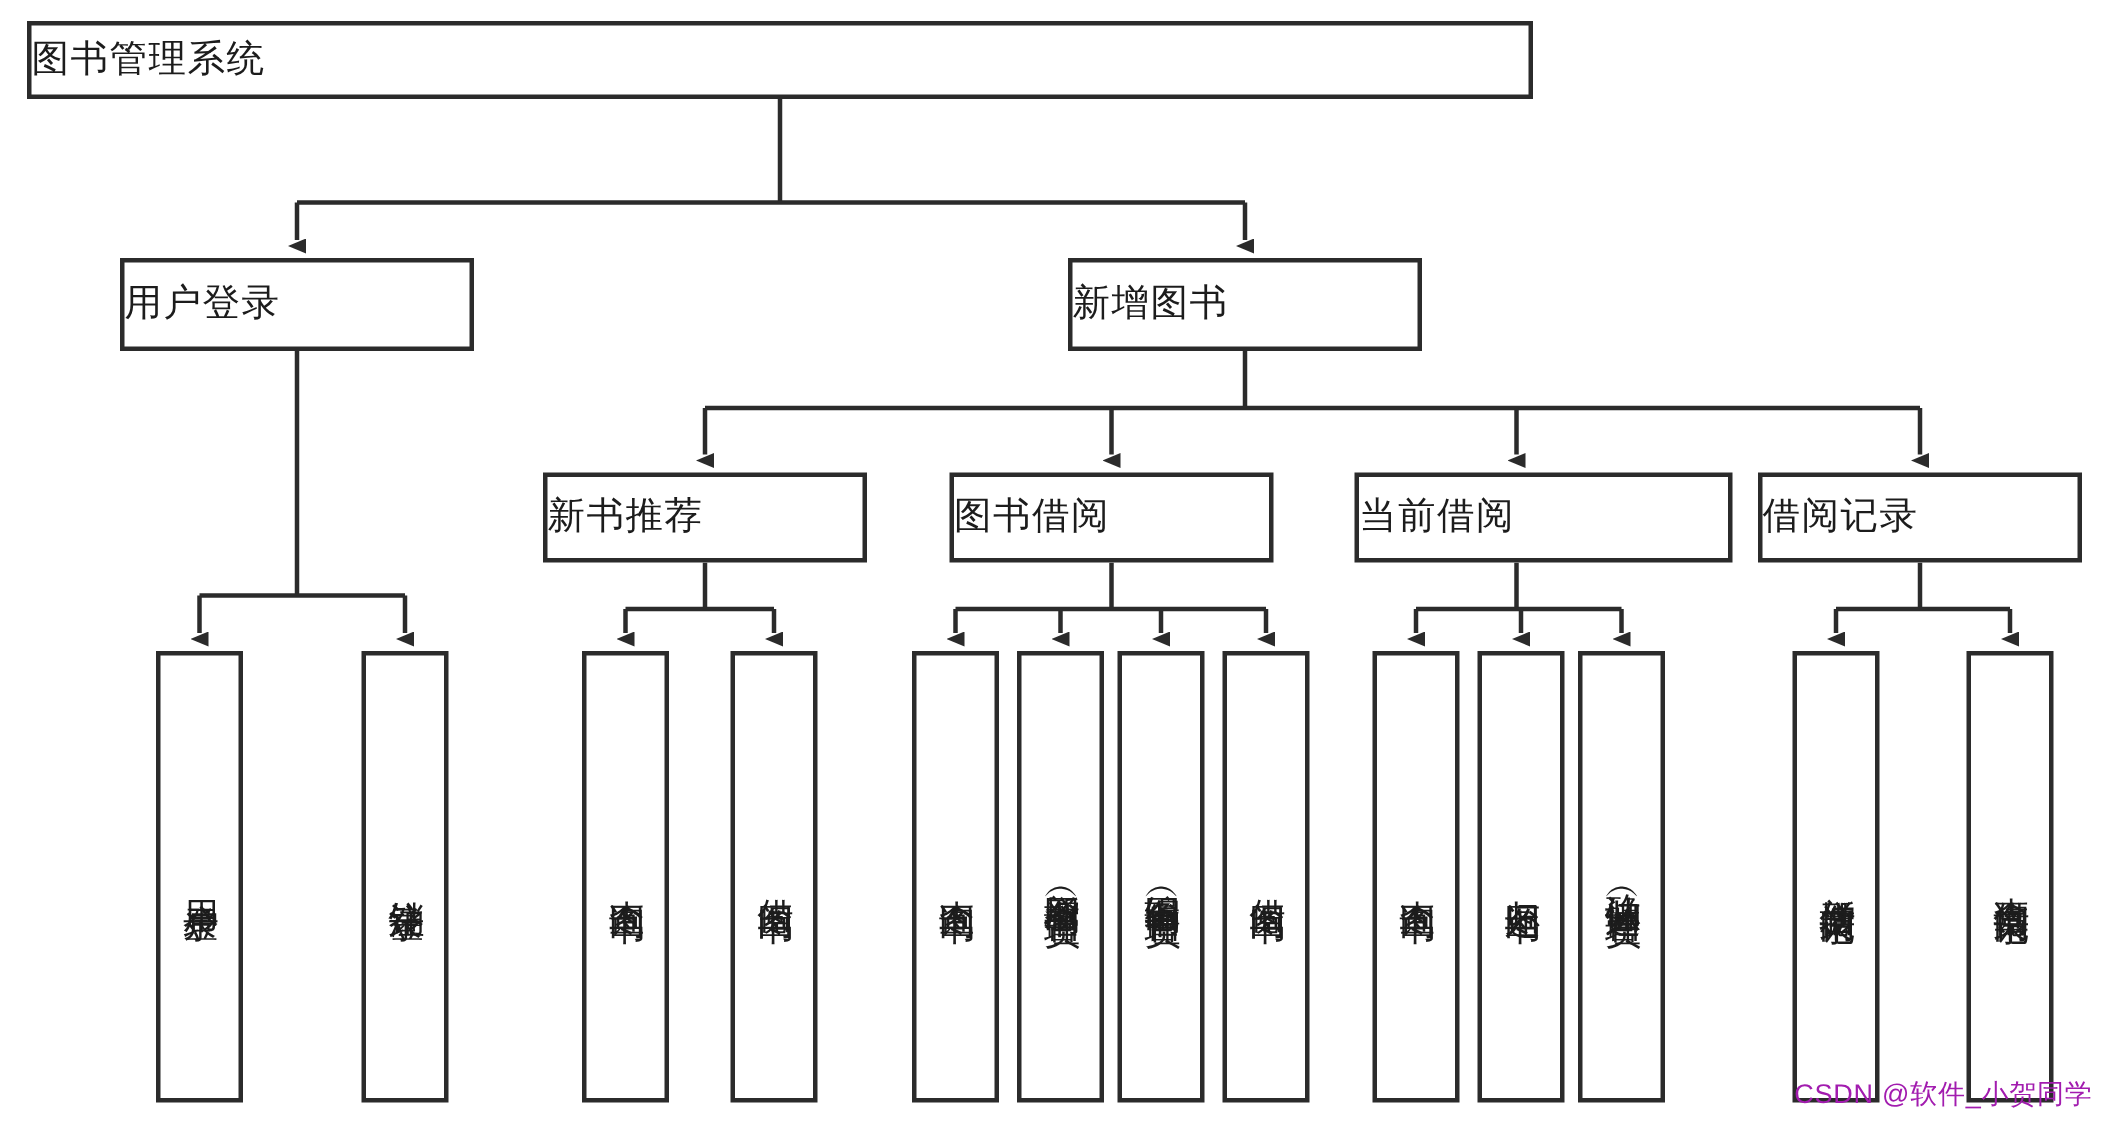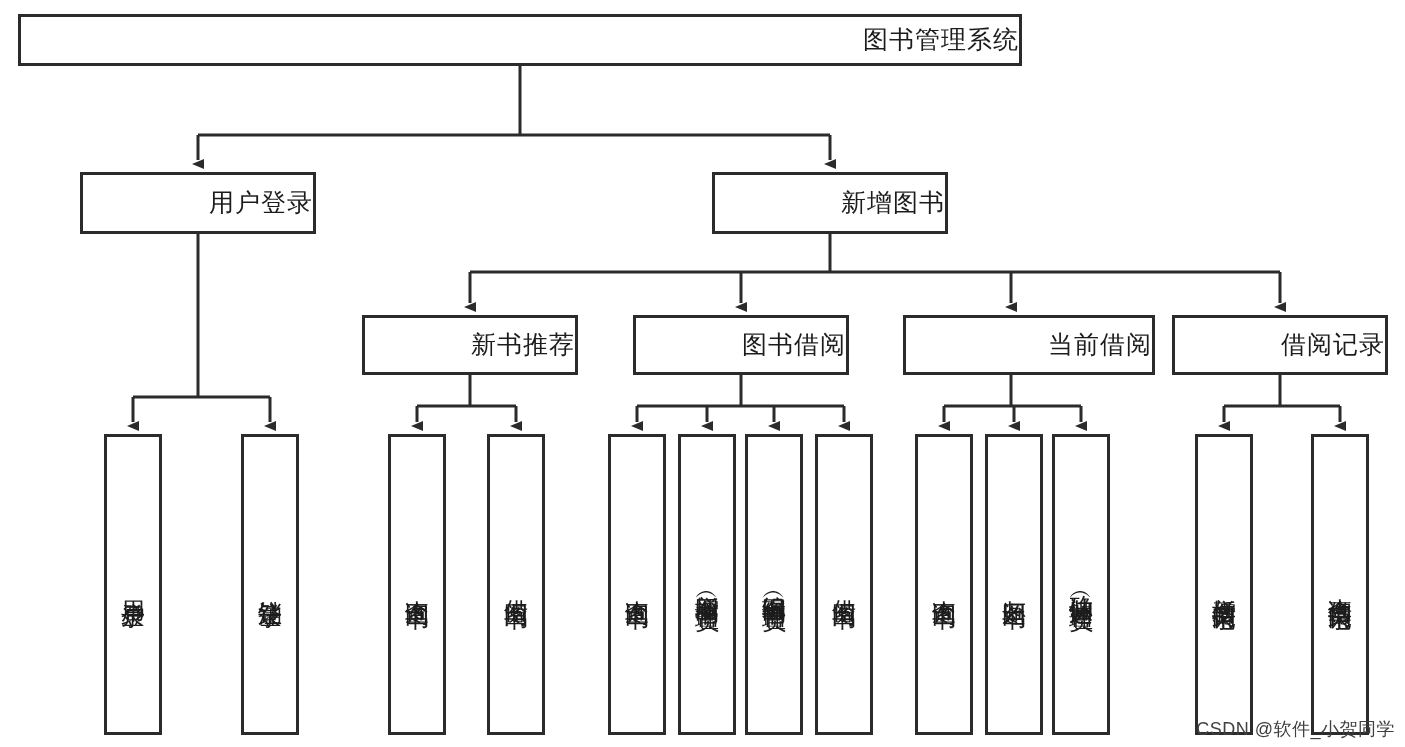--- a/index.html
+++ b/index.html
@@ -25,21 +25,21 @@
     height: 747px;
     pointer-events: none;
   }
   .node {
     position: absolute;
     box-sizing: border-box;
     border: 3px solid #2b2b2b;
     background: #ffffff;
     display: flex;
     align-items: center;
-    justify-content: flex-end;
+    justify-content: flex-start;
     color: #1c1c1c;
     z-index: 2;
   }
   .node.h {
     font-size: 25px;
     letter-spacing: 1px;
     line-height: 1.1;
   }
   .node.v {
     writing-mode: vertical-rl;
@@ -55,21 +55,21 @@
     writing-mode: vertical-rl;
     text-orientation: upright;
     white-space: nowrap;
     display: block;
   }
   .watermark {
     position: absolute;
     right: 10px;
     bottom: 6px;
     font-size: 18px;
-    color: #404040;
+    color: #a21caf;
     white-space: nowrap;
     z-index: 3;
     letter-spacing: 0.5px;
   }
 </style>
 </head>
 <body>
 
 <div id="canvas">
   <svg id="wires" viewBox="0 0 1405 747" preserveAspectRatio="none" xmlns="http://www.w3.org/2000/svg">
@@ -127,21 +127,21 @@
     </div>
     <div class="node h" style="left: 633px; top: 315px; width: 216px; height: 60px;">
       <span>图书借阅</span>
     </div>
     <div class="node h" style="left: 362px; top: 315px; width: 216px; height: 60px;">
       <span>新书推荐</span>
     </div>
     <div class="node h" style="left: 903px; top: 315px; width: 252px; height: 60px;">
       <span>当前借阅</span>
     </div>
-    <div class="node h" style="left: 1172px; top: 315px; width: 216px; height: 60px; padding-left: 34px;">
+    <div class="node h" style="left: 1172px; top: 315px; width: 216px; height: 60px;">
       <span>借阅记录</span>
     </div>
     <div class="node v" style="left: 104px; top: 434px; width: 58px; height: 301px;">
       <span class="vtext">用户登录</span>
     </div>
     <div class="node v" style="left: 241px; top: 434px; width: 58px; height: 301px;">
       <span class="vtext">注销登录</span>
     </div>
     <div class="node v" style="left: 388px; top: 434px; width: 58px; height: 301px;">
       <span class="vtext">查询图书</span>

